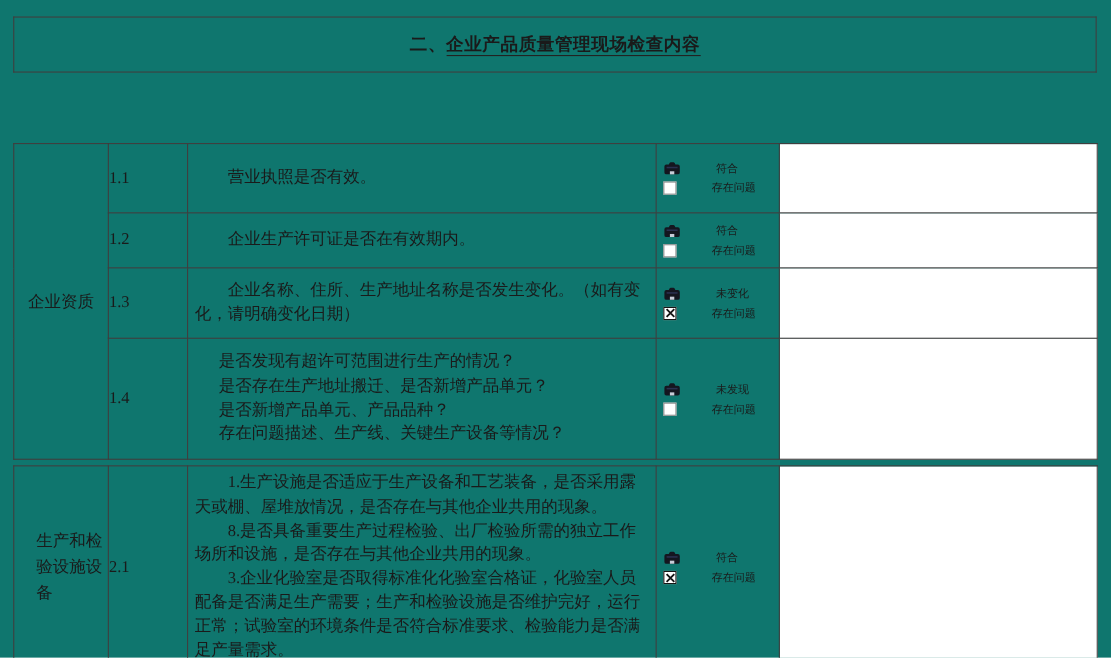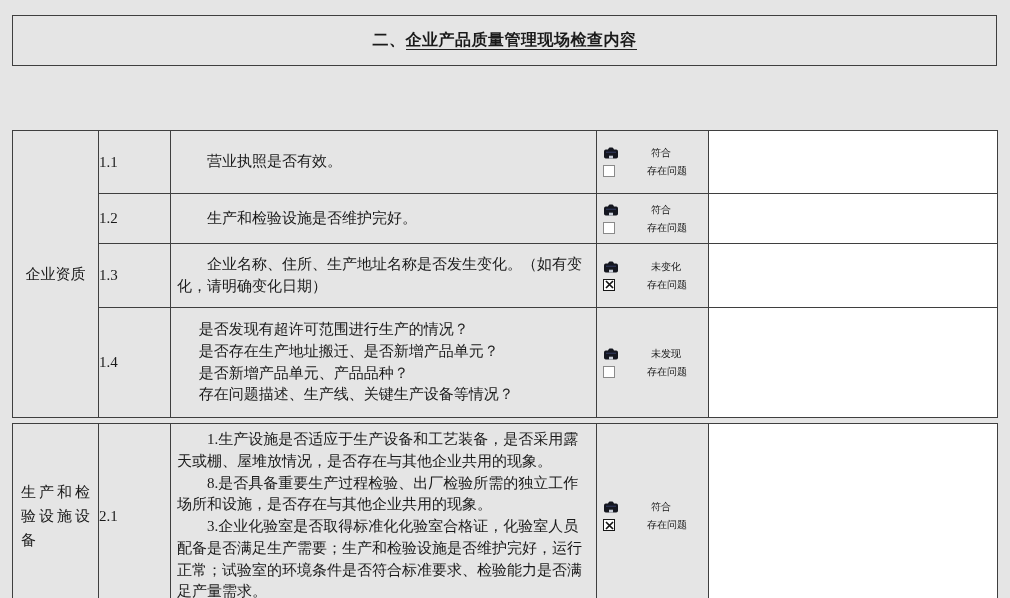--- a/index.html
+++ b/index.html
@@ -3,21 +3,21 @@
 <meta charset="utf-8">
 <style>
   * { box-sizing: border-box; margin: 0; padding: 0; }
   html, body { width: 1010px; height: 598px; background: #ffffff; }
   body {
     font-family: "Liberation Serif", "DejaVu Serif", serif;
     color: #1a1a1a;
     position: relative;
     overflow: hidden;
   }
-  .sheet { position: absolute; inset: 0; background: #e5e5e5; }
+  .sheet { position: absolute; inset: 0; background: #0f766e; }
 
   .tbl {
     position: absolute;
     left: 12px;
     width: 985px;
     border-collapse: collapse;
     table-layout: fixed;
     font-size: 15px;
   }
   .tbl td { border: 1px solid #3f3f3f; vertical-align: middle; }
@@ -37,21 +37,21 @@
   
   #header-tbl { top: 67px; }
   #header-tbl td {
     height: 54px; text-align: center; font-weight: bold; line-height: 1.45;
   }
 
   
   #sec1-tbl { top: 130px; }
   #sec2-tbl { top: 423px; }
 
-  td.cat-cell { text-align: center; padding: 0 0; }
+  td.cat-cell { text-align: center; padding: 0 12px; }
   td.no-cell  { text-align: left; }
   td.content-cell { padding: 5px 10px 5px 6px; line-height: 1.45; }
   .para { text-indent: 2em; }
   .q-line { padding-left: 1.45em; }
 
   .justify-line { display: flex; justify-content: space-between; padding: 0 8px; line-height: 1.6; }
 
   td.result-cell { padding: 2px 2px 2px 6px; }
   .res-row { display: flex; align-items: center; gap: 7px; margin: 4px 0; }
   .res-label { font-size: 10px; margin-left: 25px; }
@@ -126,21 +126,21 @@
           <span class="cb empty"></span>
           <span class="res-label">存在问题</span>
         </div>
       </td>
       <td class="problem-cell"></td>
     </tr>
 
     <tr style="height:50px">
       <td class="no-cell">1.2</td>
       <td class="content-cell">
-        <div class="para">生产和检验设施是否维护完好。</div>
+        <div class="para">企业生产许可证是否在有效期内。</div>
       </td>
       <td class="result-cell">
         <div class="res-row">
           <svg class="marker-ic" viewBox="0 0 16 12">
                 <use href="#marker-shape"></use>
               </svg>
           <span class="res-label">符合</span>
         </div>
         <div class="res-row">
           <span class="cb empty"></span>

